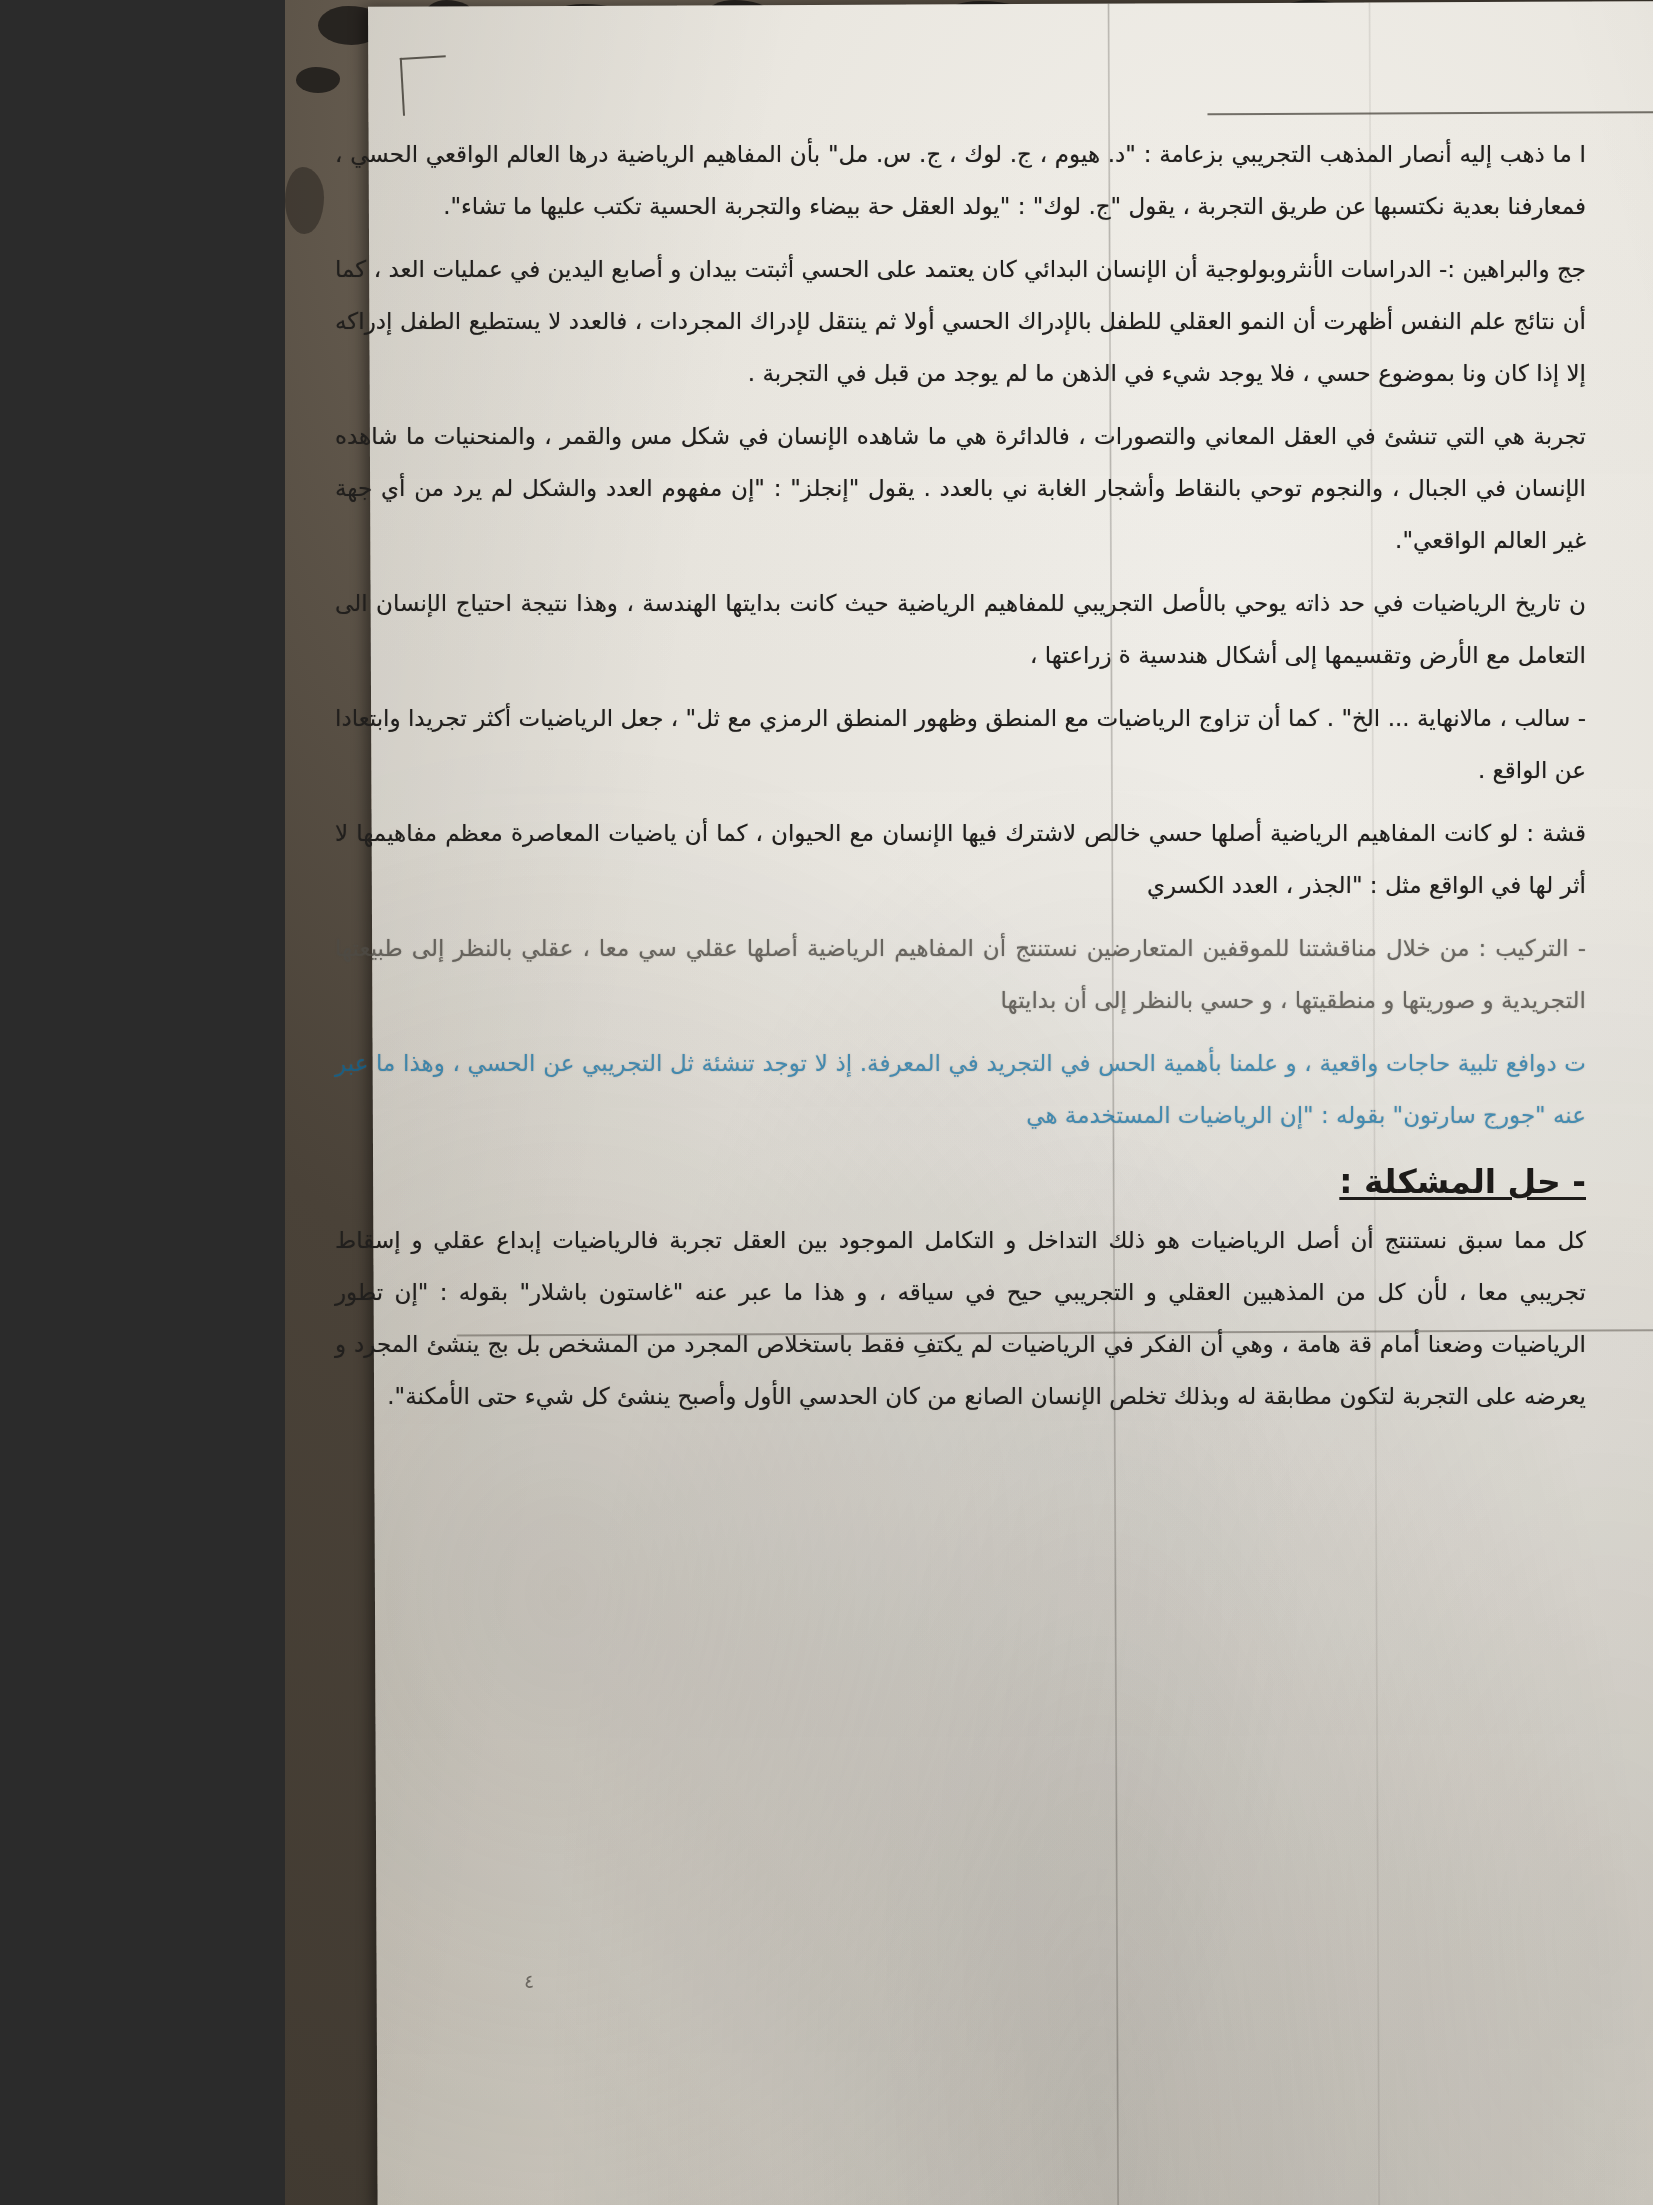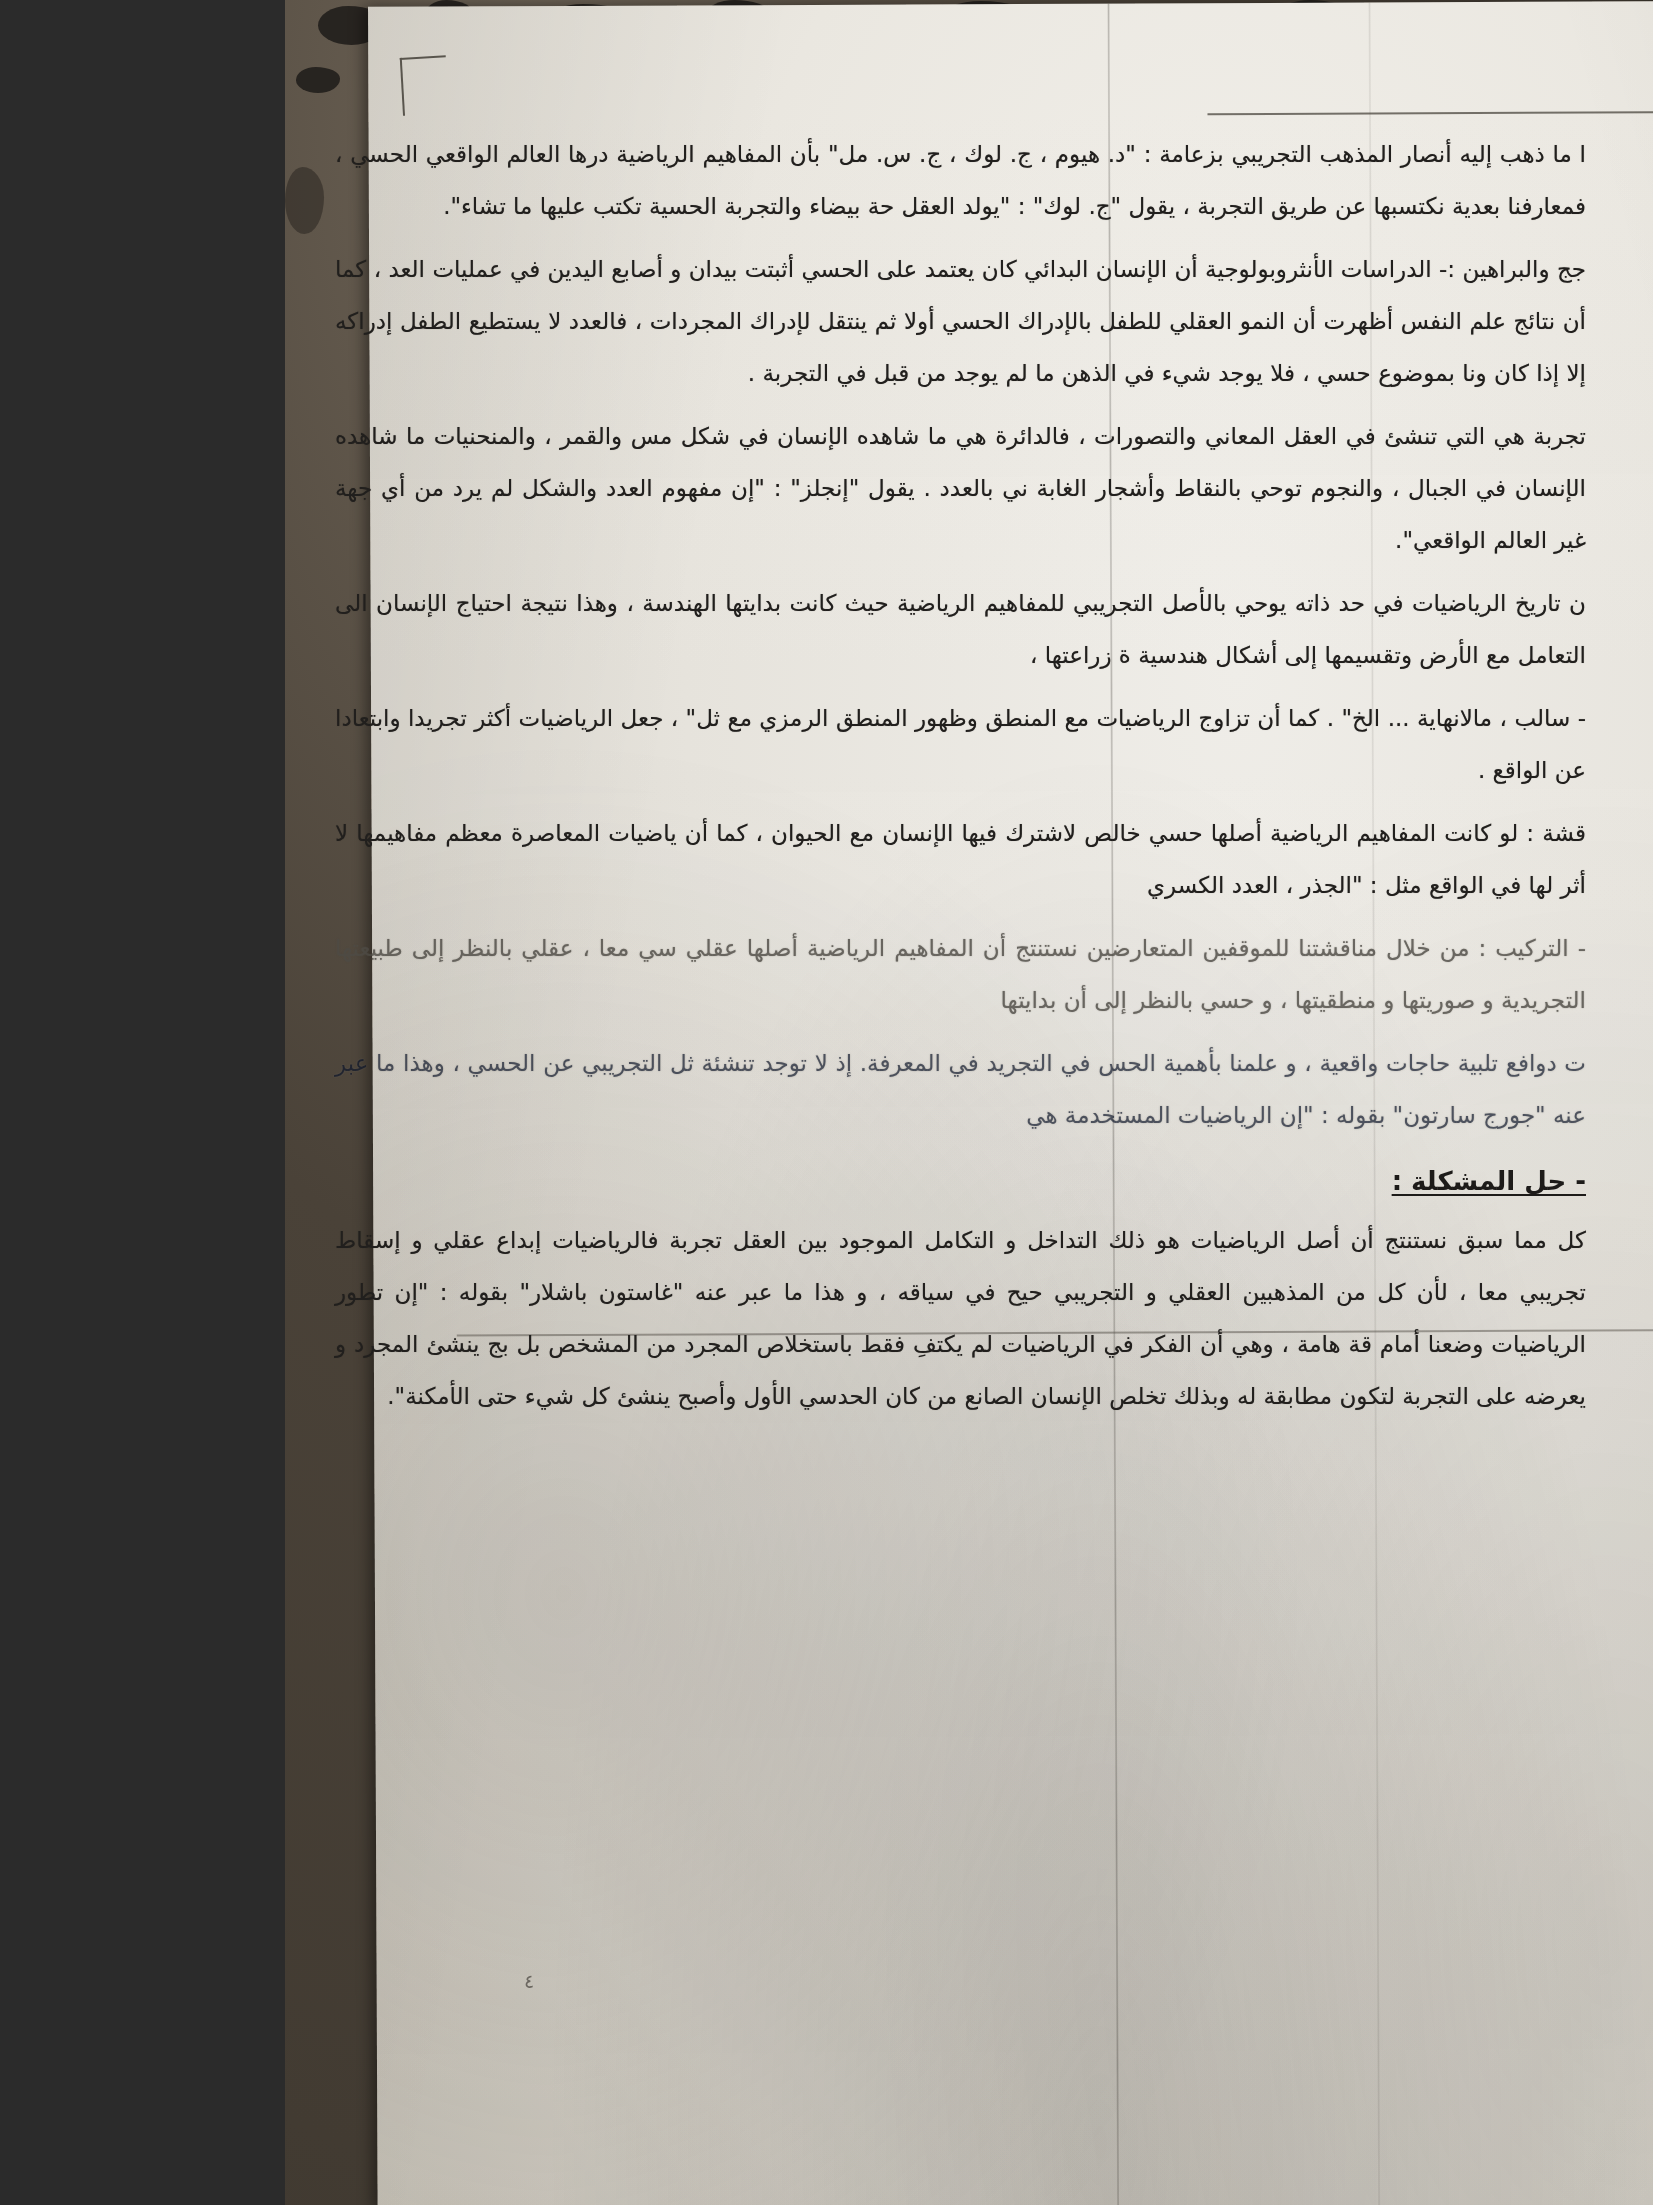--- a/index.html
+++ b/index.html
@@ -118,27 +118,27 @@
     letter-spacing: 0.1px;
     color: #211f1d;
     text-shadow: 0 0 0.7px rgba(40,38,34,.55);
   }
   .para.faded {
     color: #4e4b45;
     opacity: .82;
     text-shadow: 0 0 1.4px rgba(80,76,70,.6);
   }
   .para.very-faded {
-    color: #0f172a;
+    color: #0369a1;
     opacity: .7;
     text-shadow: 0 0 1.7px rgba(110,105,98,.7);
   }
   .heading {
     font-weight: bold;
-    font-size: 26px;
+    font-size: 33px;
     line-height: 53px;
     margin: 14.4px 0 5.6px 0;
     color: #1d1b19;
     text-decoration: underline;
     text-underline-offset: 4.4px;
   }
 
   .page-number {
     position: absolute;
     left: 239px;

